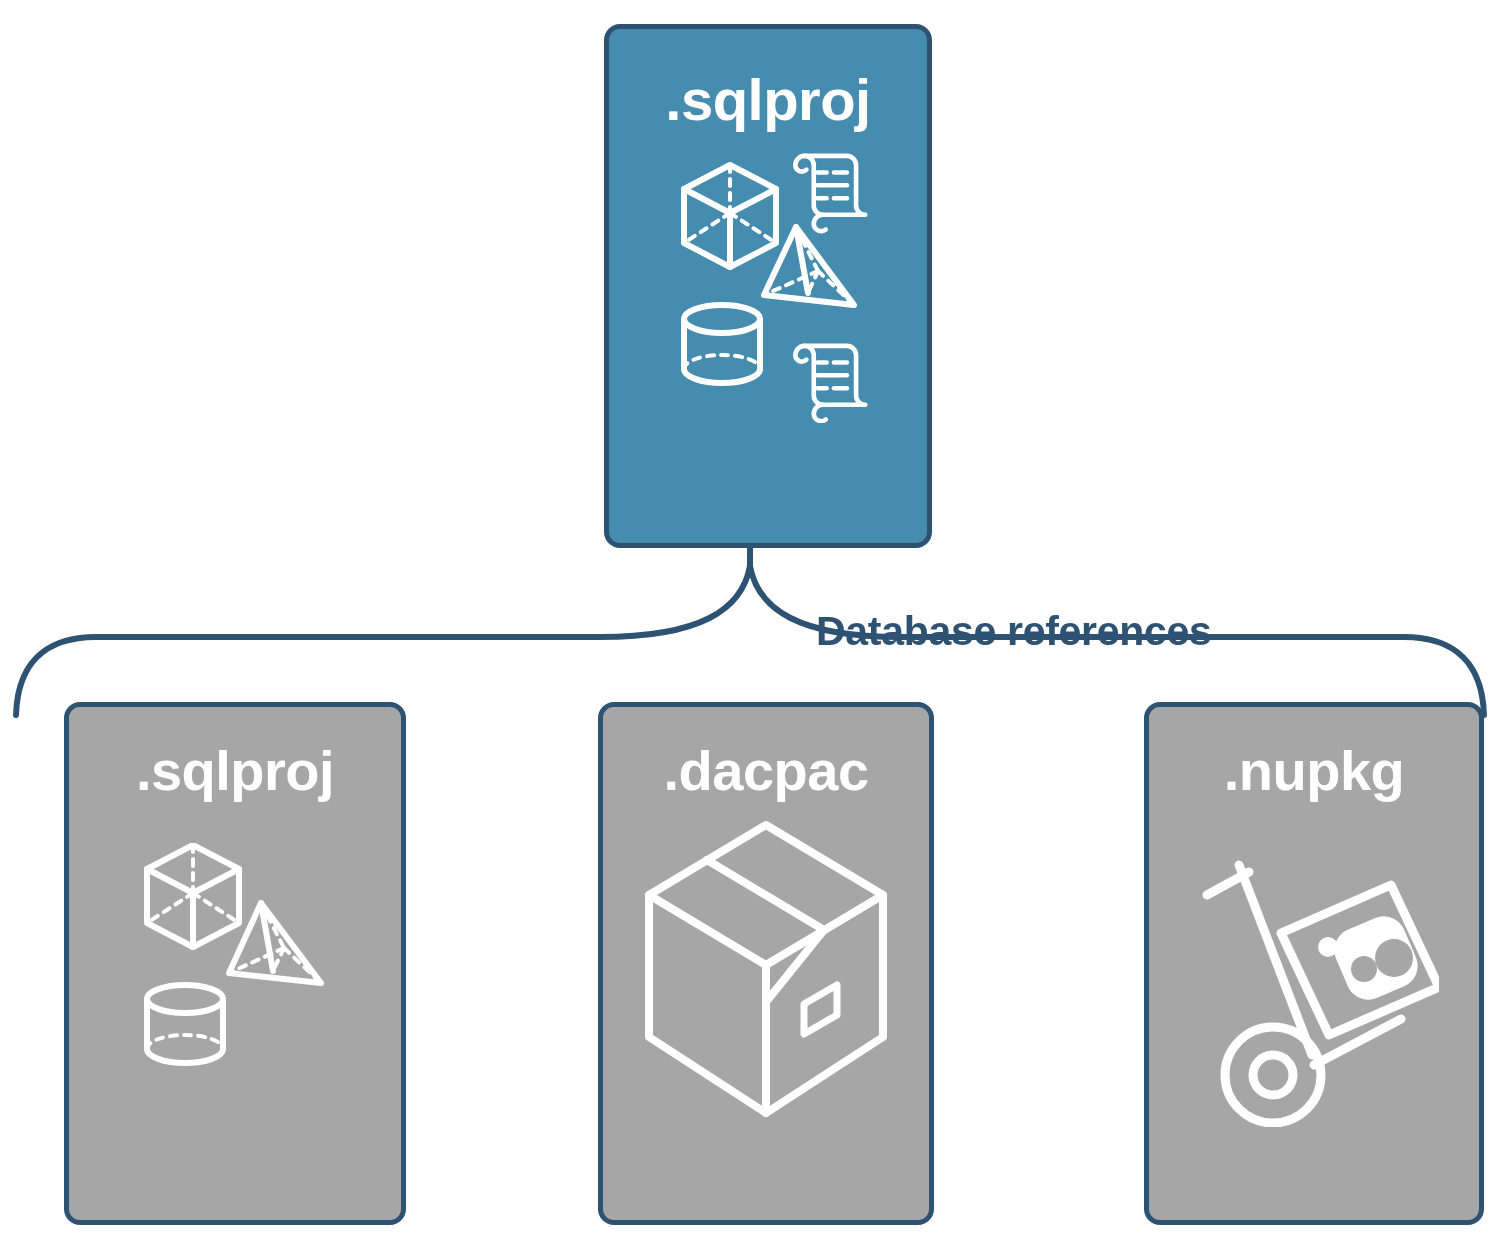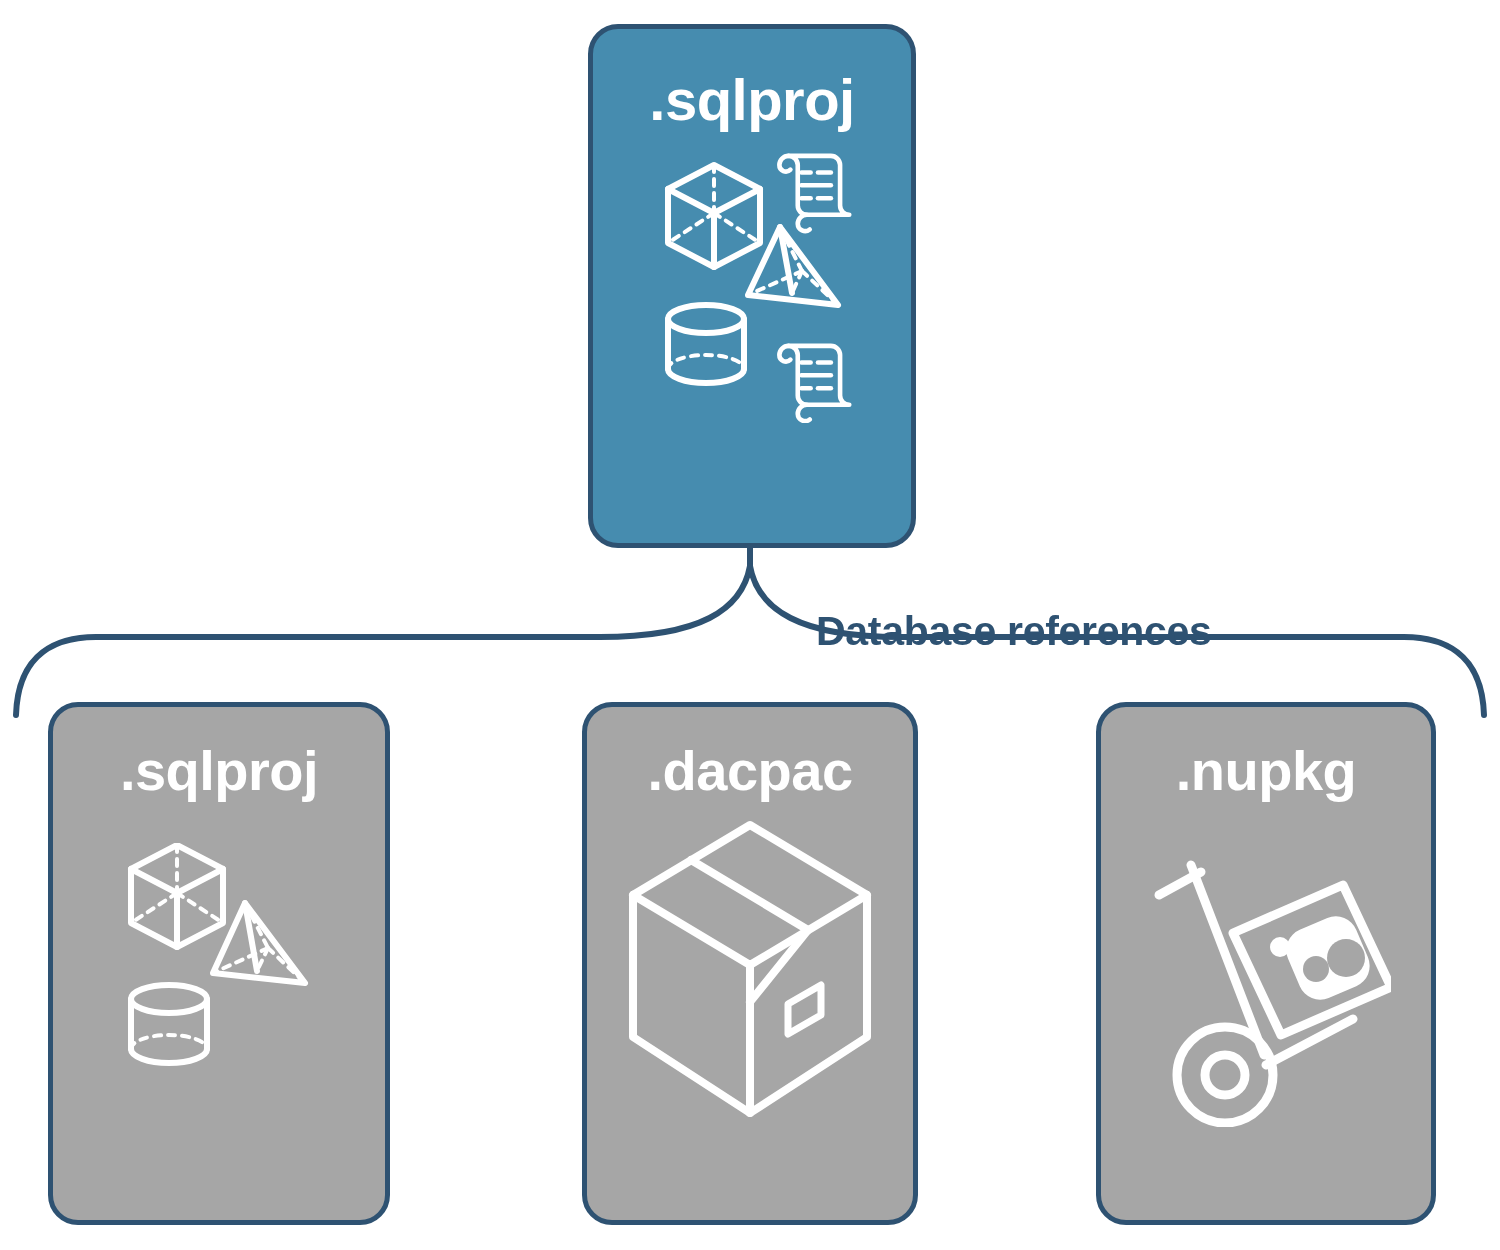--- a/index.html
+++ b/index.html
@@ -15,25 +15,26 @@
     width: 1500px;
     height: 1250px;
     background: #ffffff;
     overflow: hidden;
   }
 
   
   .card {
     position: absolute;
     box-sizing: border-box;
-    border-radius: 30px;
+    border-radius: 16px;
     border: 5px solid #2e5272;
     display: flex;
     flex-direction: column;
     align-items: center;
+    margin-left: 16px;
   }
   .card.primary {
     background: #468caf;
   }
   .card.secondary {
     background: #a6a6a6;
   }
   .card-label {
     color: #ffffff;
     font-weight: bold;
@@ -74,21 +75,21 @@
     height: 523px;
   }
   #card-dacpac {
     left: 582px;
     top: 702px;
     width: 336px;
     height: 523px;
     align-items: center;
   }
   #card-nupkg {
-    left: 1096px;
+    left: 1128px;
     top: 702px;
     width: 340px;
     height: 523px;
   }
   .card.secondary .card-label {
     font-size: 56px;
     margin-top: 36px;
   }
   #card-sqlproj .card-art svg { top: 44px; }
   #card-dacpac .card-art svg { top: 20px; }

